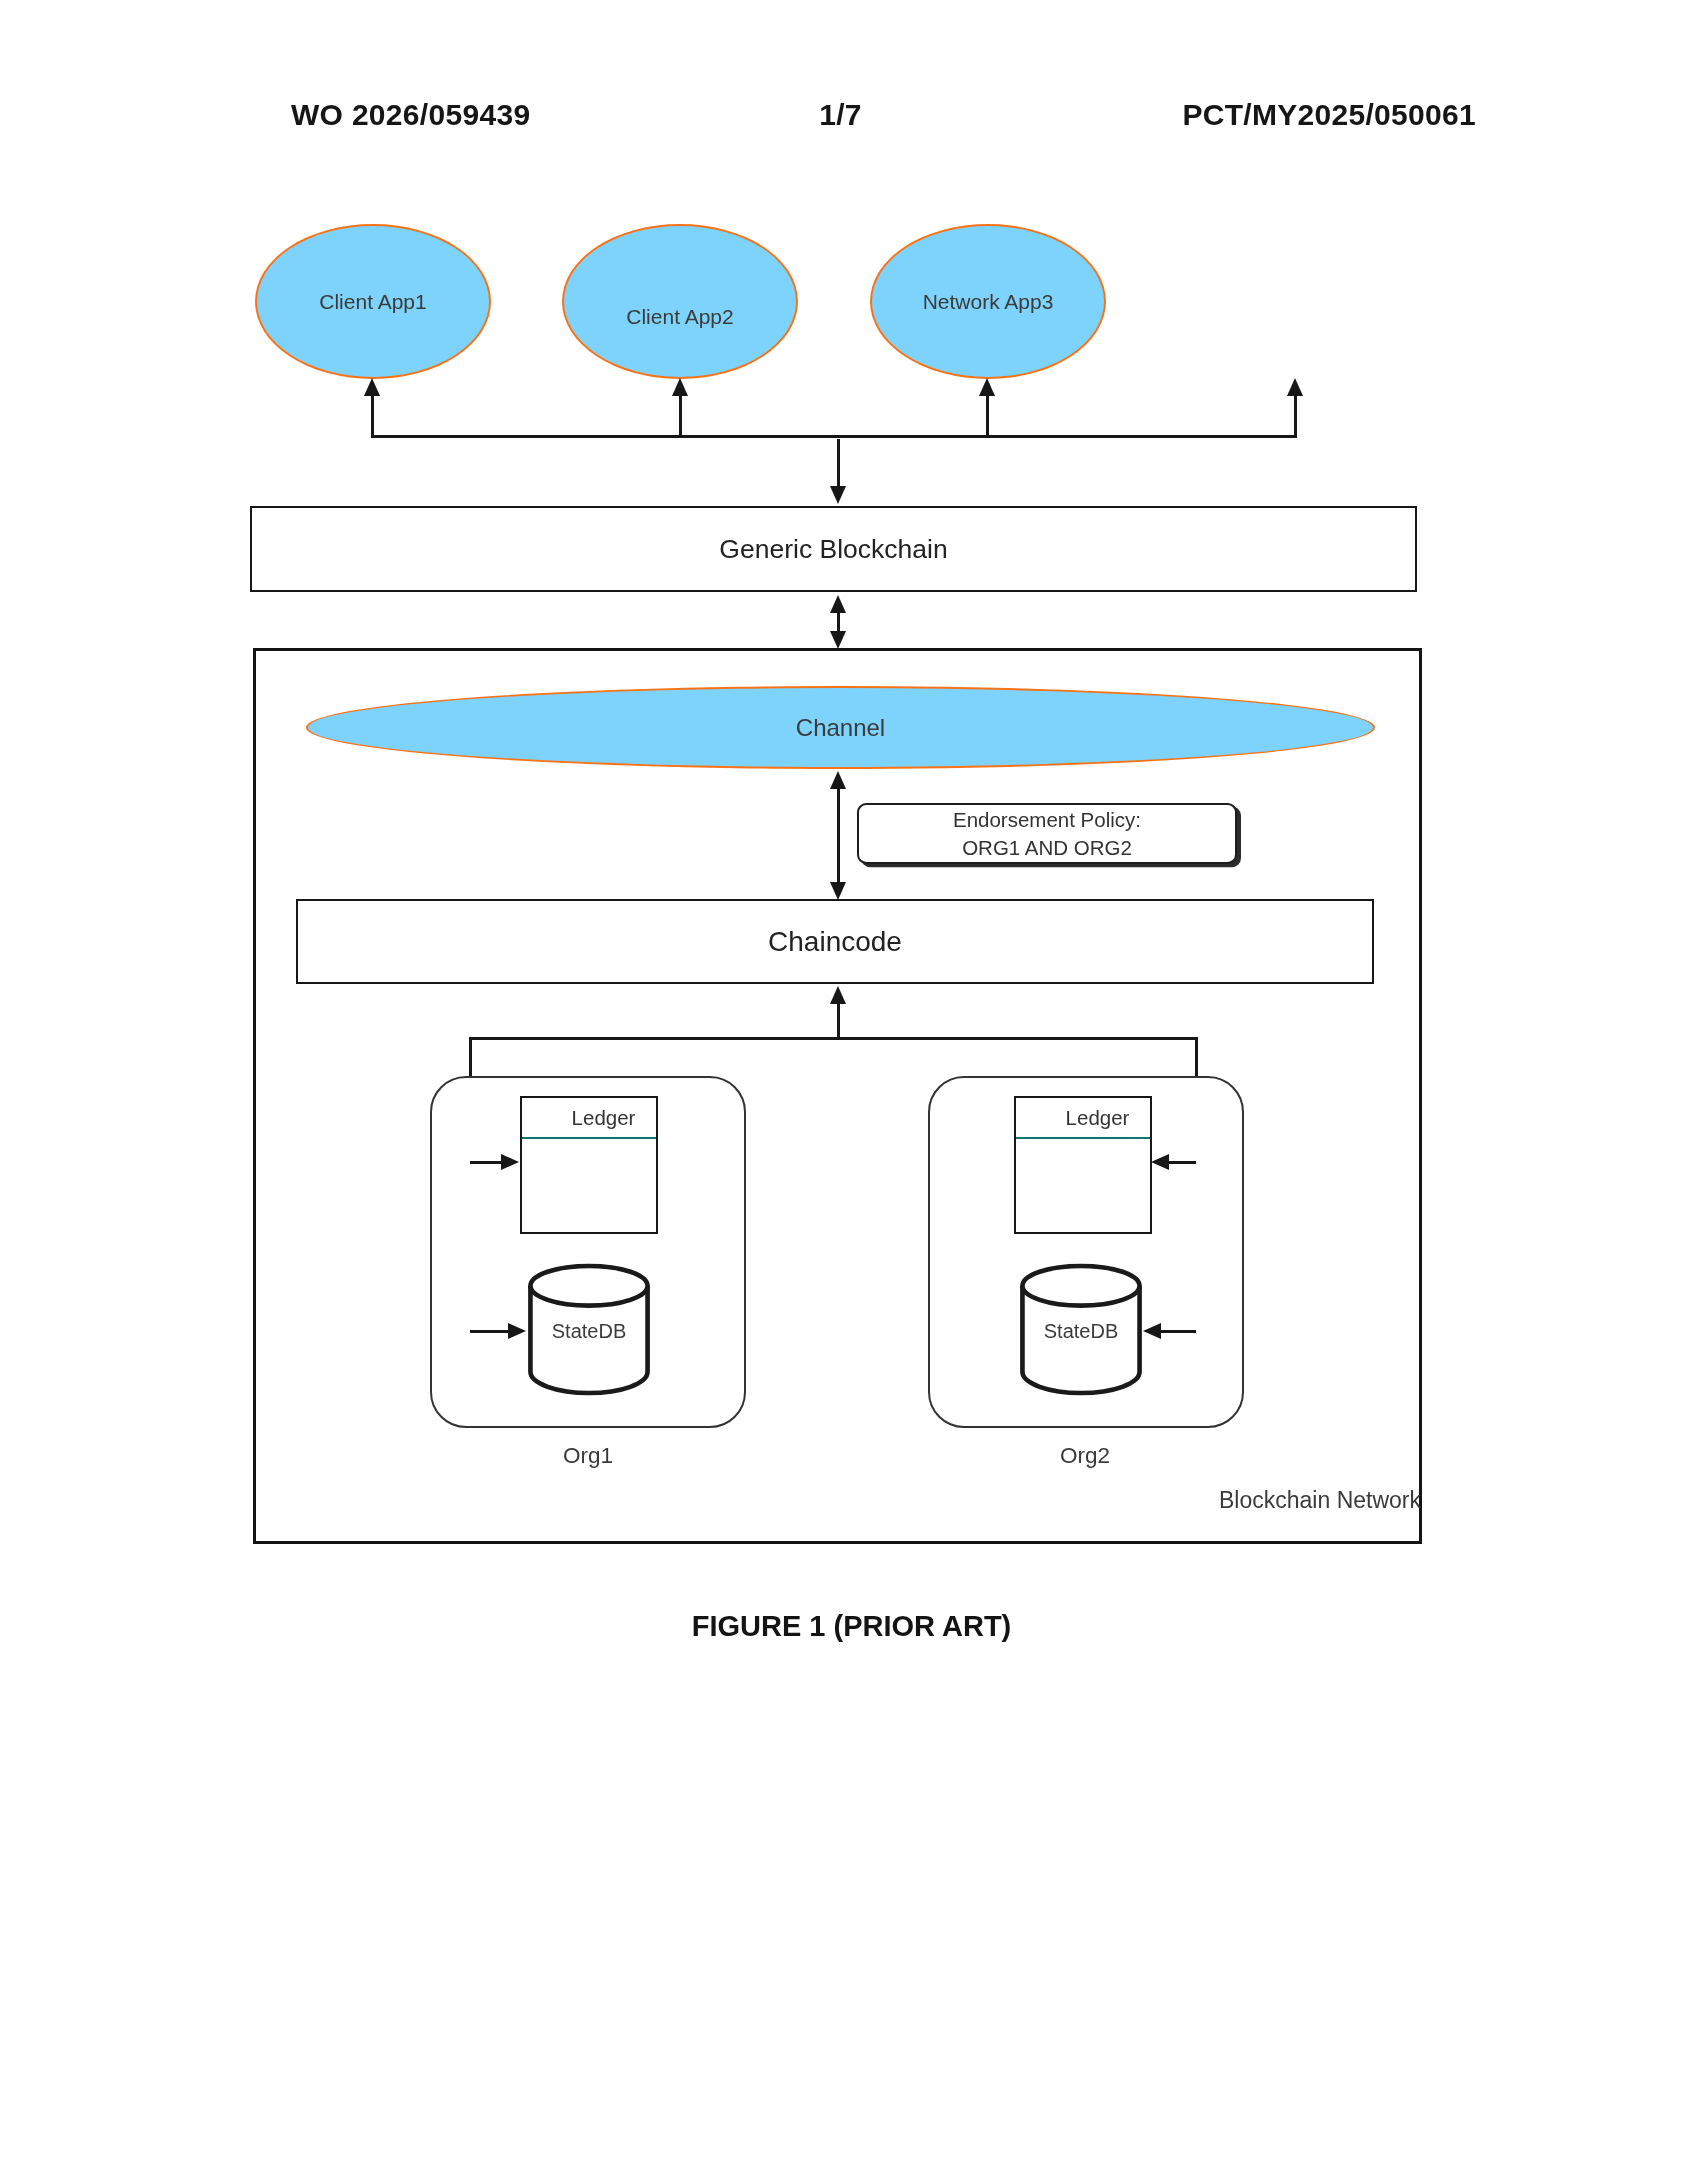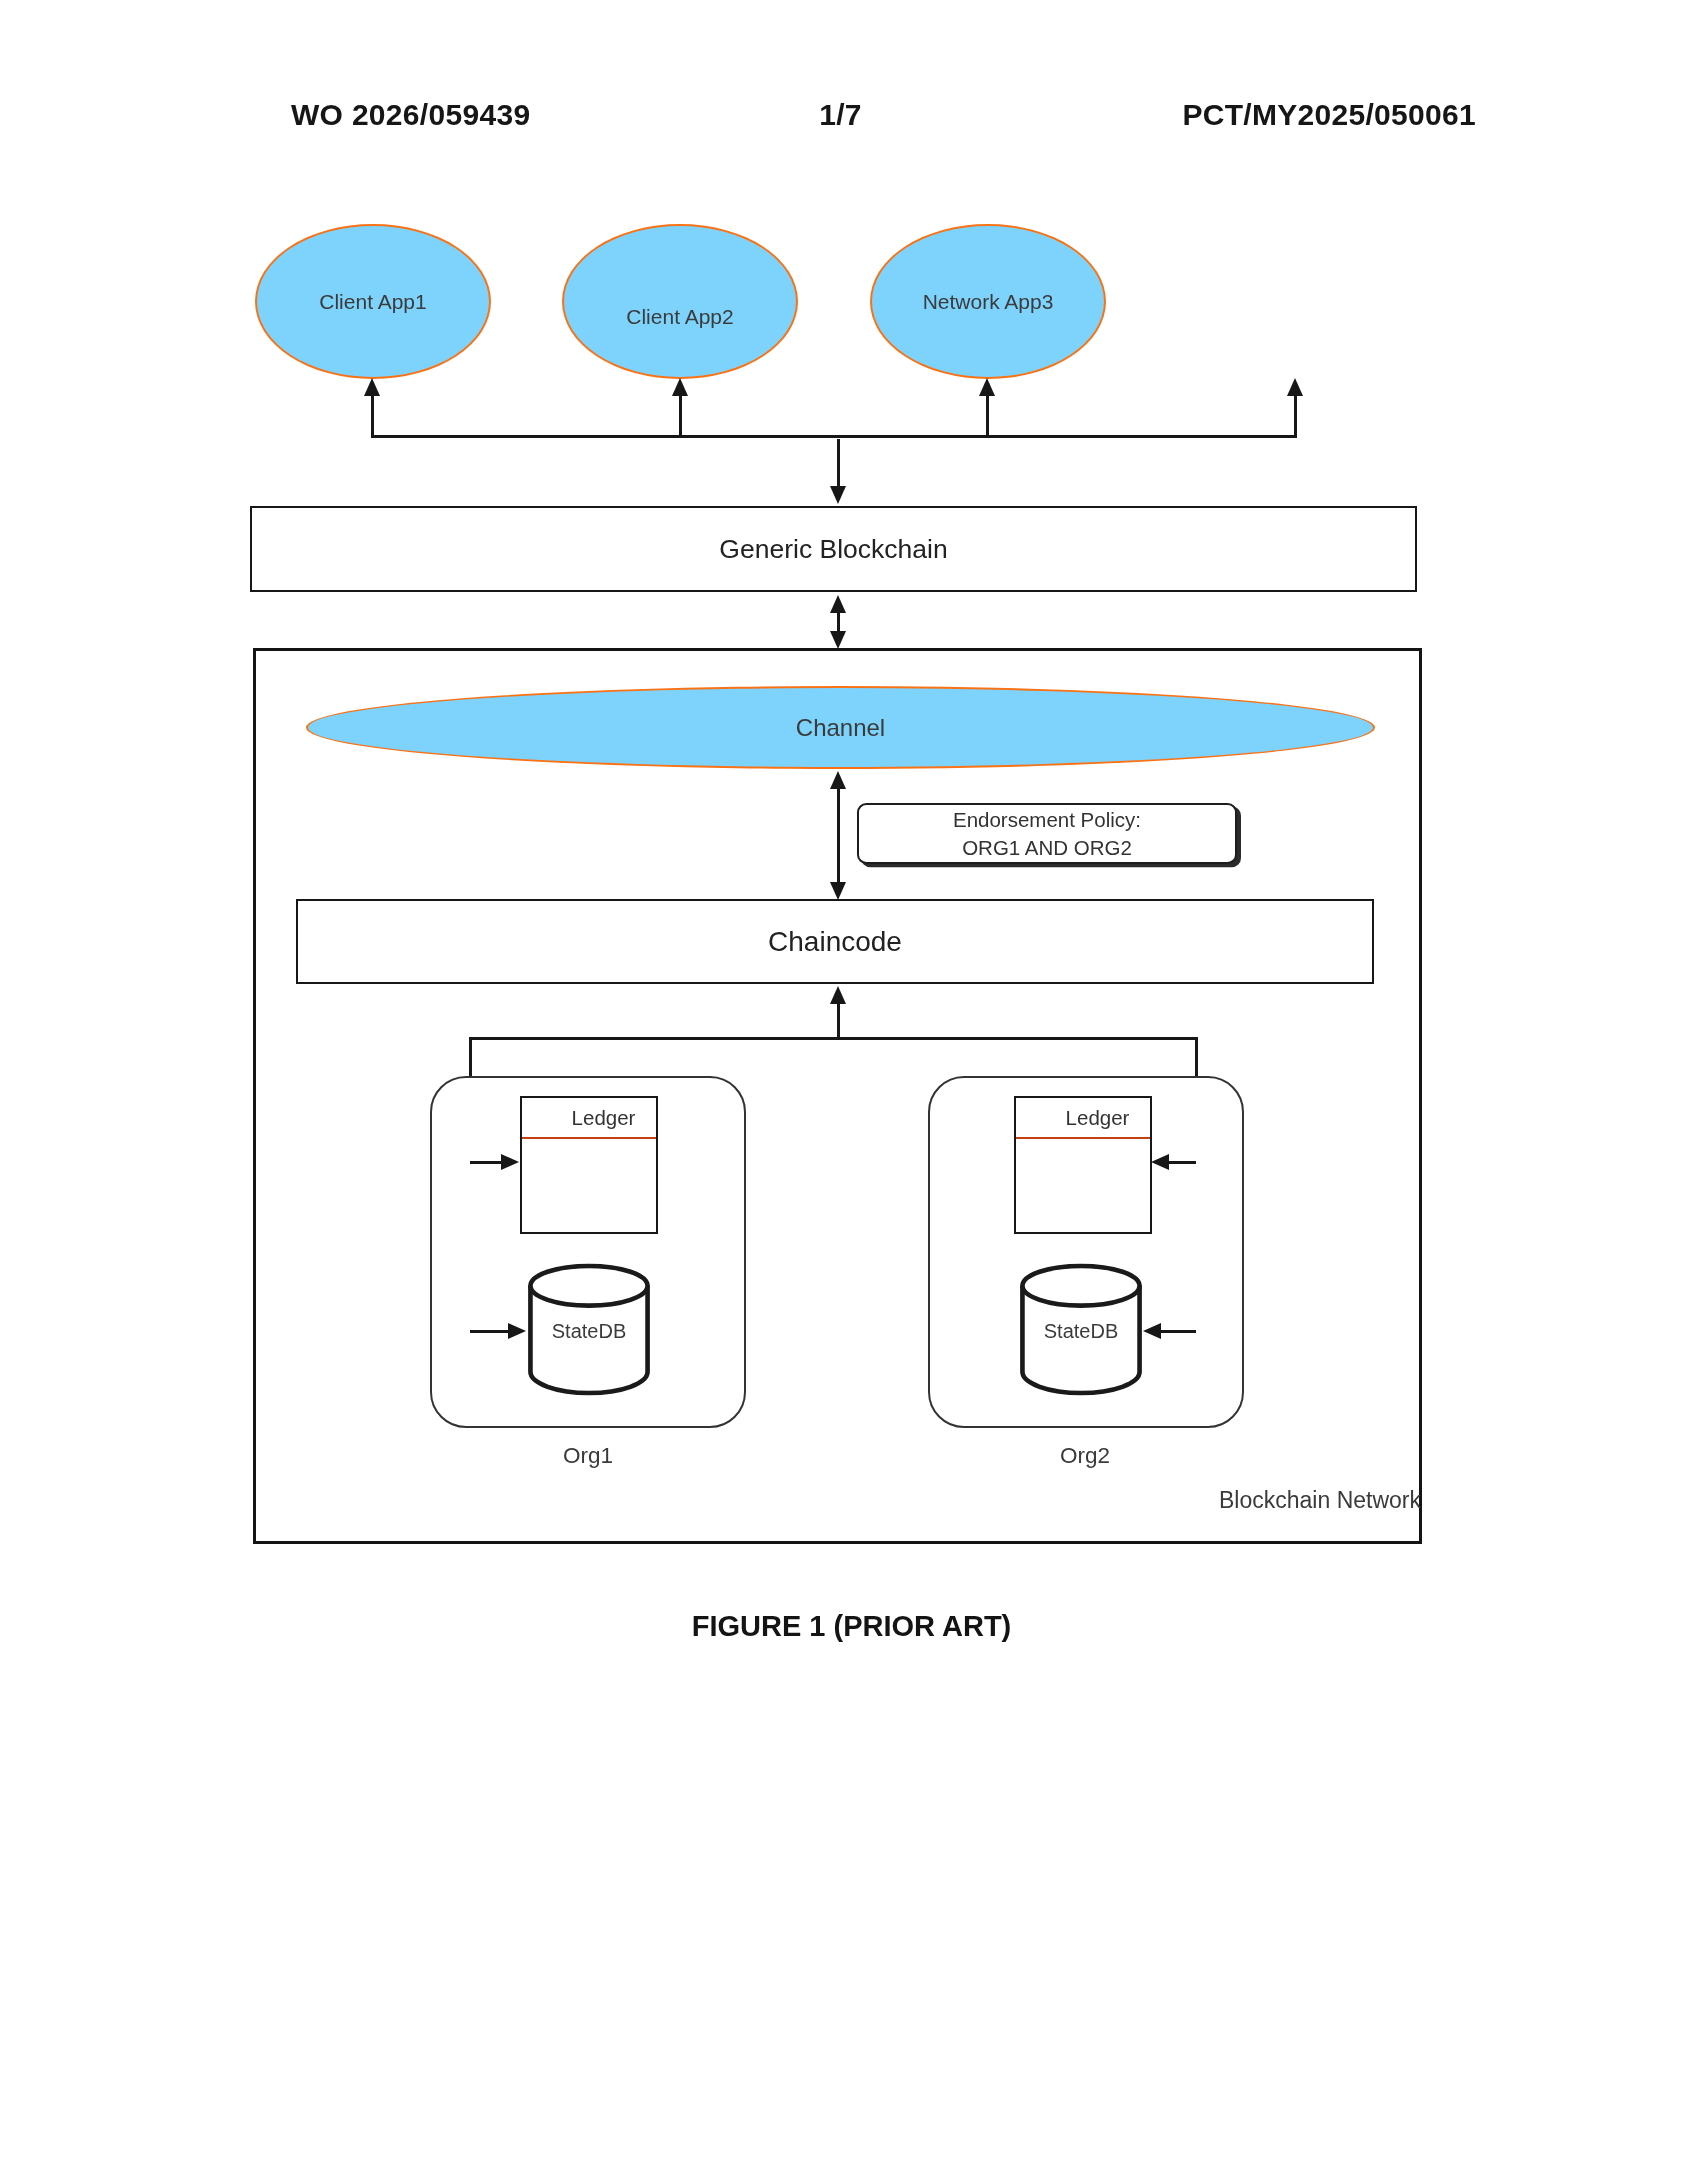--- a/index.html
+++ b/index.html
@@ -22,21 +22,21 @@
   .ah    { position:absolute; width:0; height:0; }
   .ah.up    { border-left:8.6px solid transparent; border-right:8.6px solid transparent; border-bottom:18.5px solid #171717; }
   .ah.down  { border-left:8.6px solid transparent; border-right:8.6px solid transparent; border-top:18.5px solid #171717; }
   .ah.right { border-top:8.6px solid transparent; border-bottom:8.6px solid transparent; border-left:18.5px solid #171717; }
   .ah.left  { border-top:8.6px solid transparent; border-bottom:8.6px solid transparent; border-right:18.5px solid #171717; }
   .label { position:absolute; display:flex; align-items:center; justify-content:center; text-align:center; }
   .hdr   { position:absolute; font-weight:bold; font-size:30px; letter-spacing:0.3px; color:#161616; white-space:nowrap; }
   .node-text  { font-size:26.5px; color:#222; }
   .soft-text  { color:#3b3b3b; }
   .ledger-box { position:absolute; box-sizing:border-box; background:#fff; border:2.6px solid #171717; }
-  .ledger-band{ box-sizing:border-box; height:41px; border-bottom:2px solid #c2410c;
+  .ledger-band{ box-sizing:border-box; height:41px; border-bottom:2px solid #0f766e;
                 display:flex; align-items:center; justify-content:center; font-size:20.5px; color:#333;padding-left:29px; }
   .endorse { position:absolute; box-sizing:border-box; background:#fff; border:2px solid #1d1d1d;
              border-radius:9.3px; box-shadow:4px 3.3px 0 #2b2b2b;
              display:flex; flex-direction:column; align-items:center; justify-content:center;
              font-size:20.5px; line-height:1.35; color:#333; }
   .caption { position:absolute; left:0; width:1687px; top:1609px; height:34px;
              display:flex; align-items:center; justify-content:center;
              font-size:29px; font-weight:bold; color:#141414;padding-left:8px; }
 </style>
 </head>

